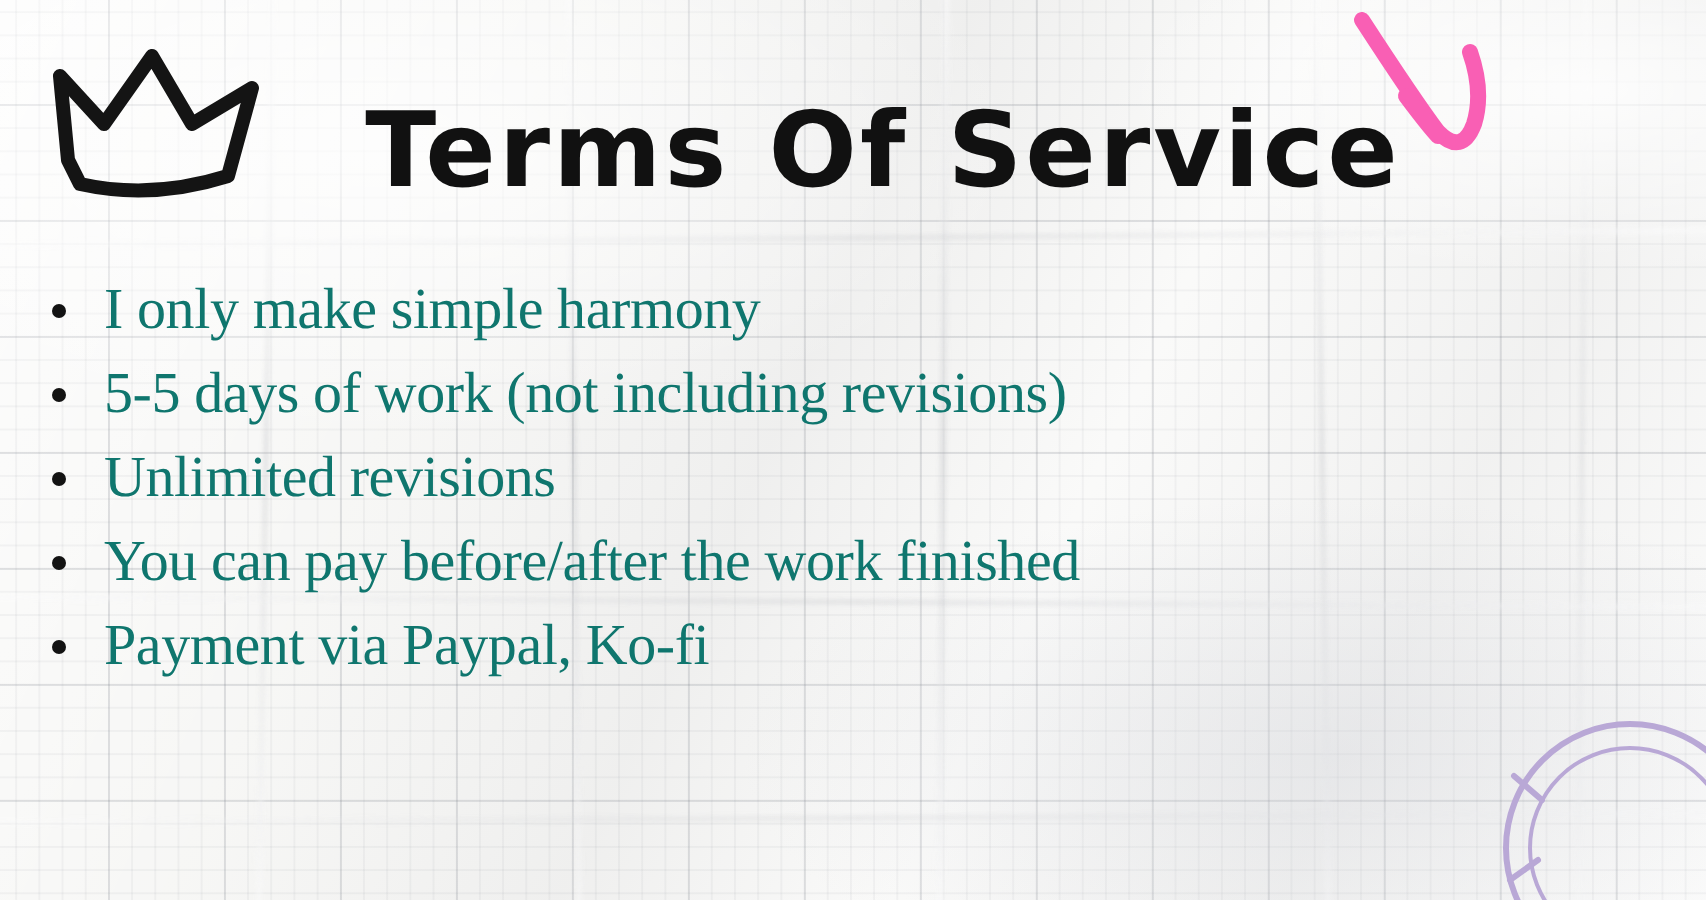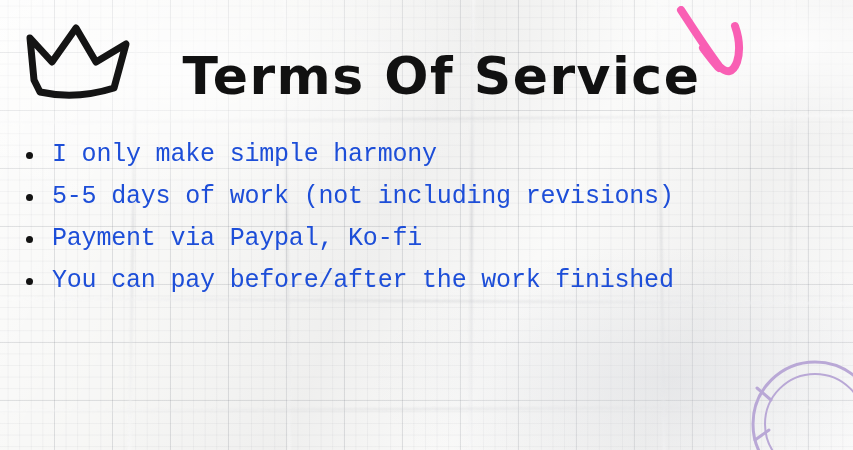--- a/index.html
+++ b/index.html
@@ -121,24 +121,24 @@
     position: absolute;
     left: 22px;
     top: 134px;
     margin: 0;
     padding: 0;
     list-style: none;
     width: 790px;
   }
   ul.terms li {
     position: relative;
-    font-family: Liberation Mono, monospace;
-    font-size: 25px;
+    font-family: Liberation Serif, serif;
+    font-size: 29px;
     line-height: 42px;
-    color: #1d4ed8;
+    color: #0f766e;
     padding-left: 30px;
     letter-spacing: -0.2px;
     white-space: nowrap;
   }
   ul.terms li .bullet {
     position: absolute;
     left: 4px;
     top: 18px;
     width: 7px;
     height: 7px;
@@ -184,21 +184,25 @@
     <li>
       <span class="bullet"></span>
       <span>I only make simple harmony</span>
     </li>
     <li>
       <span class="bullet"></span>
       <span>5-5 days of work (not including revisions)</span>
     </li>
     <li>
       <span class="bullet"></span>
+      <span>Unlimited revisions</span>
+    </li>
+    <li>
+      <span class="bullet"></span>
+      <span>You can pay before/after the work finished</span>
+    </li>
+    <li>
+      <span class="bullet"></span>
       <span>Payment via Paypal, Ko-fi</span>
     </li>
-    <li>
-      <span class="bullet"></span>
-      <span>You can pay before/after the work finished</span>
-    </li>
   </ul>
 
 </div>
 
 </body></html>

